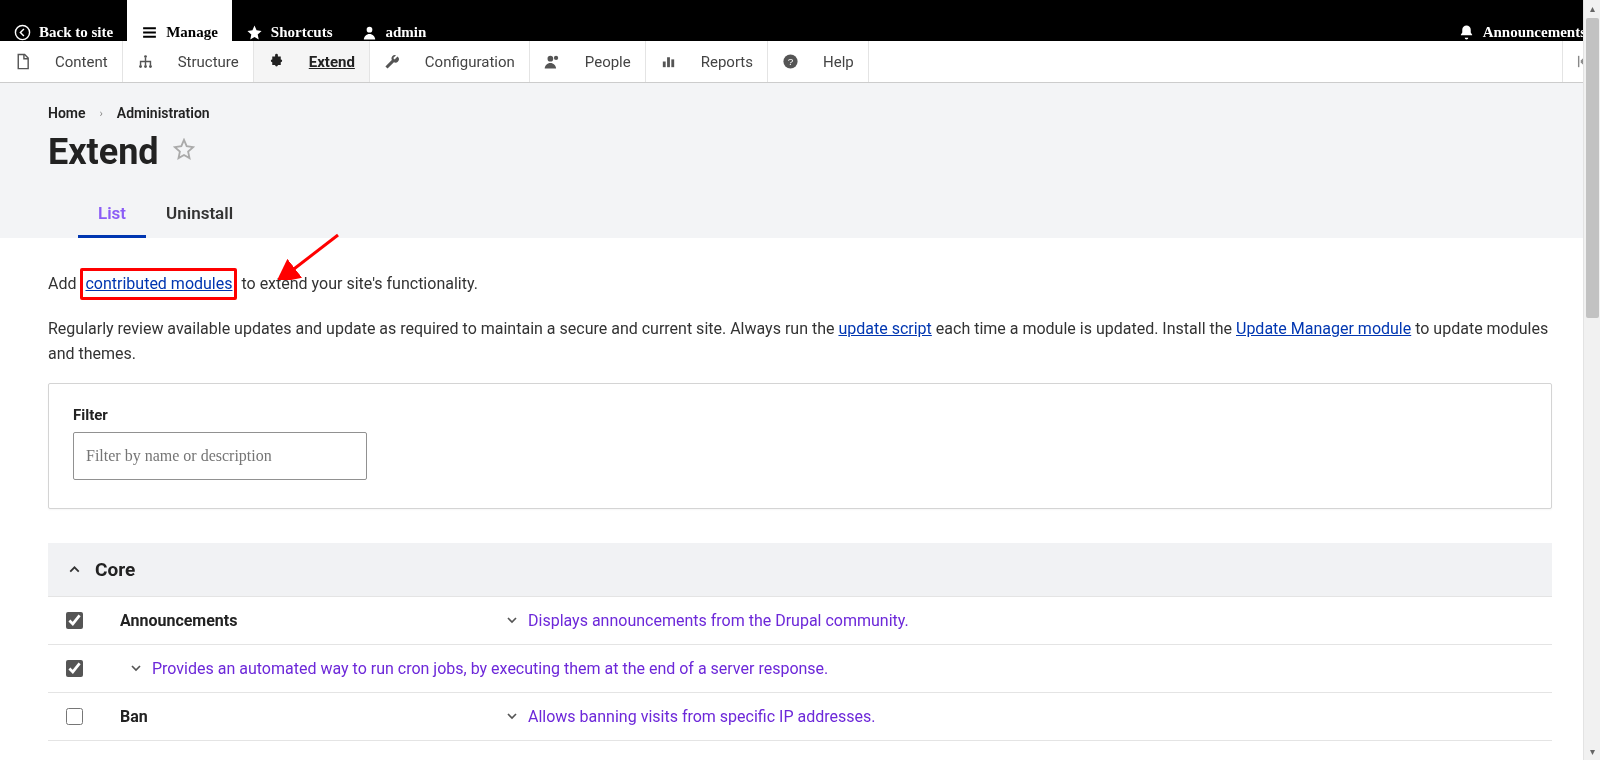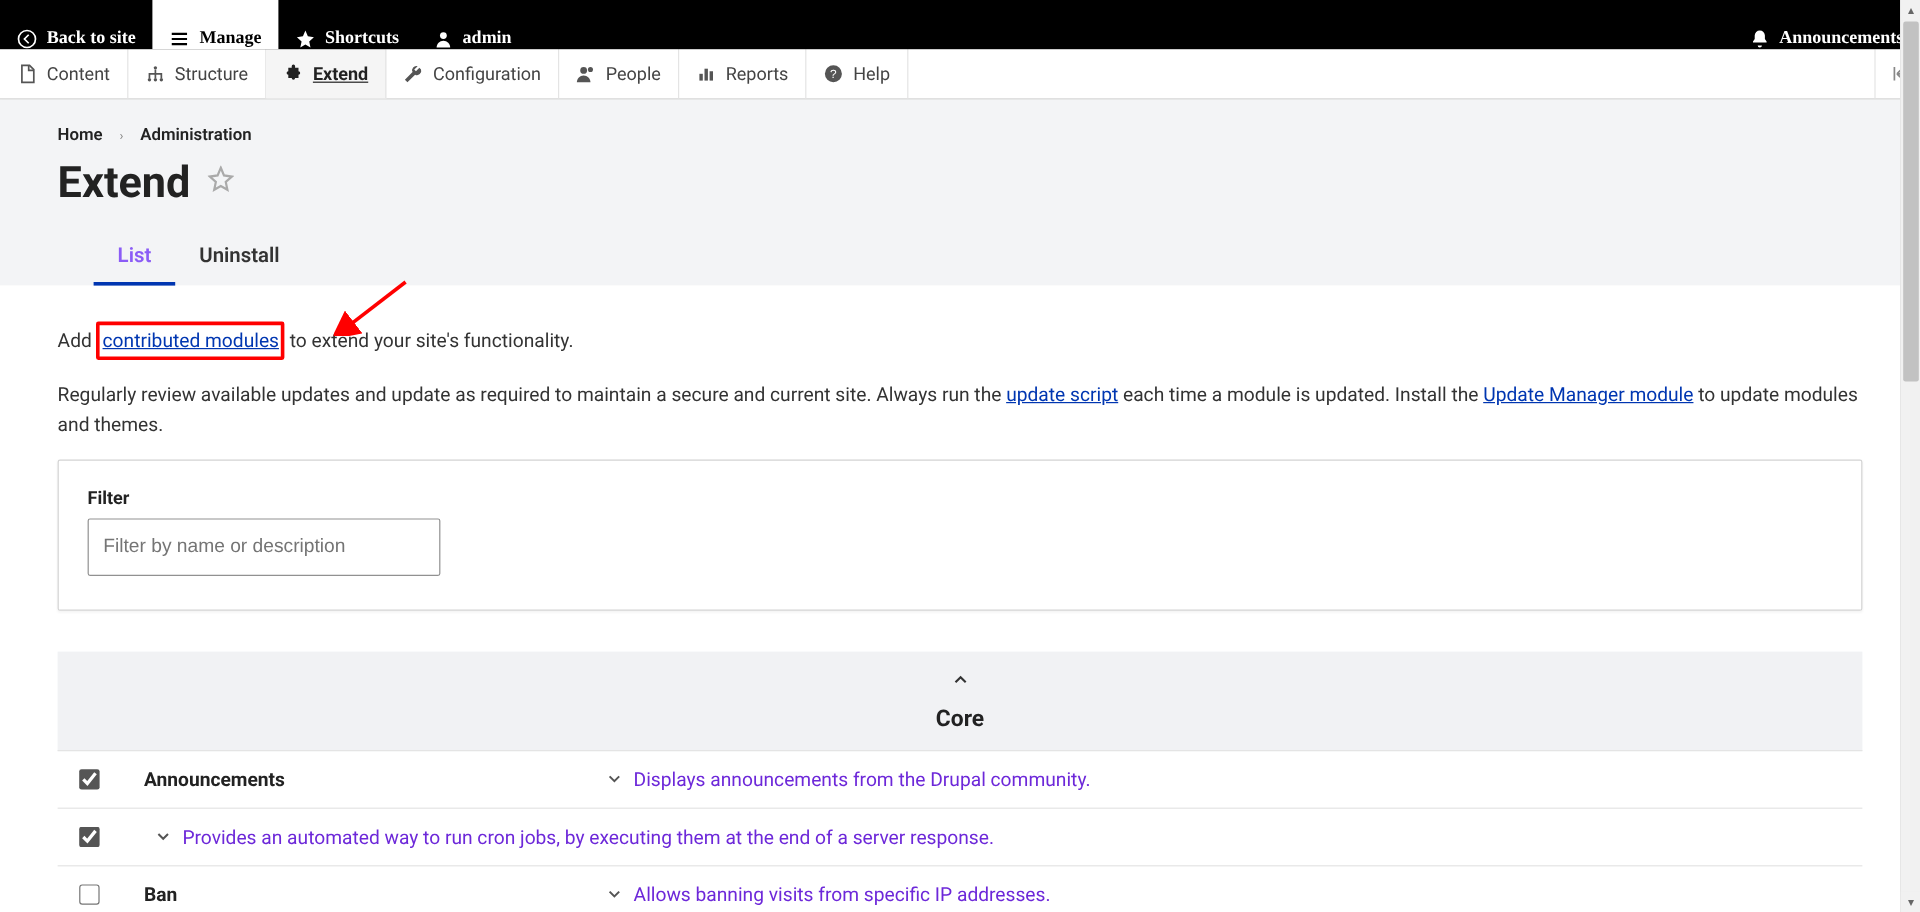--- a/index.html
+++ b/index.html
@@ -41,21 +41,21 @@
     border-bottom: 1px solid #ccc;
     box-shadow: 0 2px 4px rgba(0,0,0,0.08);
     height: 42px;
     display: flex;
     align-items: stretch;
     padding-right: 0;
   }
   .secondbar-item {
     display: flex;
     align-items: center;
-    gap: 8px;
+    gap: 24px;
     padding: 0 14px;
     font-size: 15px;
     color: #444;
     cursor: pointer;
     border-right: 1px solid #e4e4e4;
   }
   .secondbar-item.active {
     background: #f5f5f5;
     font-weight: 700;
     text-decoration: underline;
@@ -160,33 +160,33 @@
     display: block;
     margin-bottom: 8px;
   }
   .filter-card input {
     width: 294px;
     height: 48px;
     padding: 8px 12px;
     font-size: 16px;
     border: 1px solid #919191;
     border-radius: 2px;
+    font-family: Liberation Serif, serif;
   }
   
   .group-header {
     background: #f1f2f4;
     padding: 15px 18px;
     display: flex;
     align-items: center;
     gap: 12px;
     font-size: 19px;
     font-weight: 700;
     cursor: pointer;
     border-bottom: 1px solid #e4e4e4;
-    flex-direction: column;
   }
   .module-row {
     display: flex;
     align-items: center;
     padding: 14px 18px;
     border-bottom: 1px solid #e4e4e4;
     gap: 0;
   }
   .module-check {
     width: 54px;

